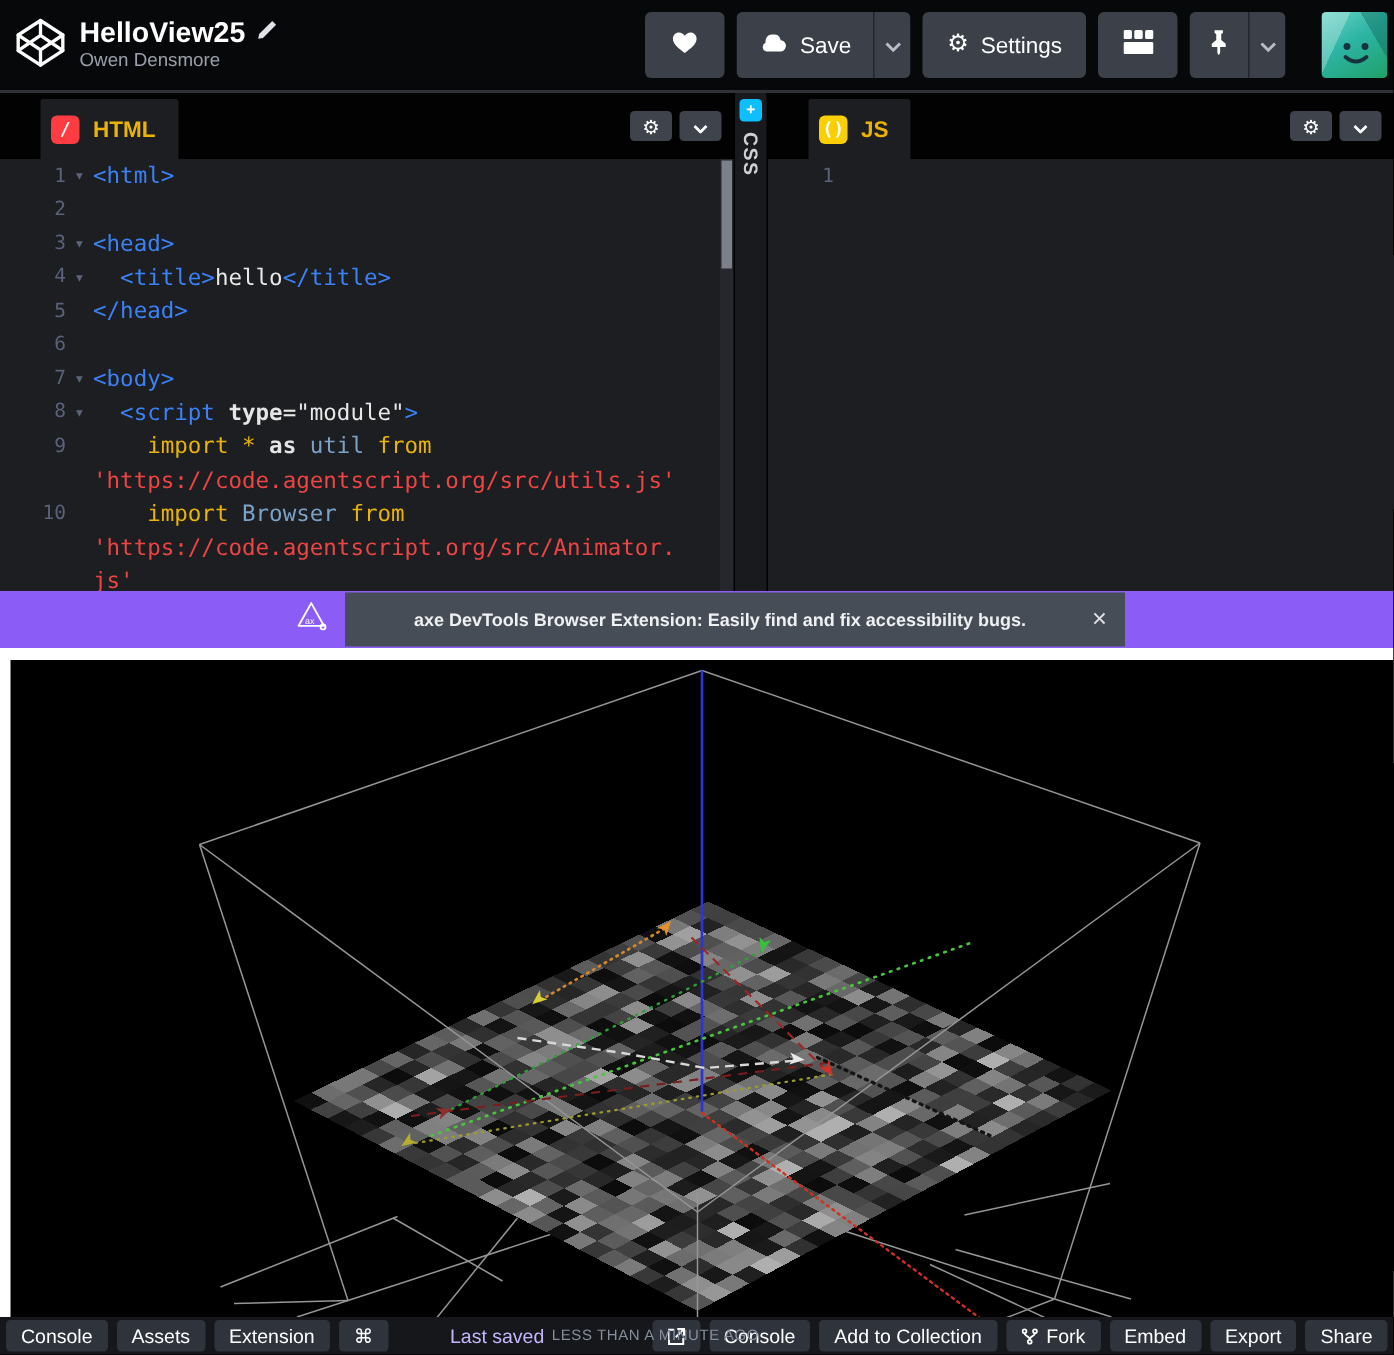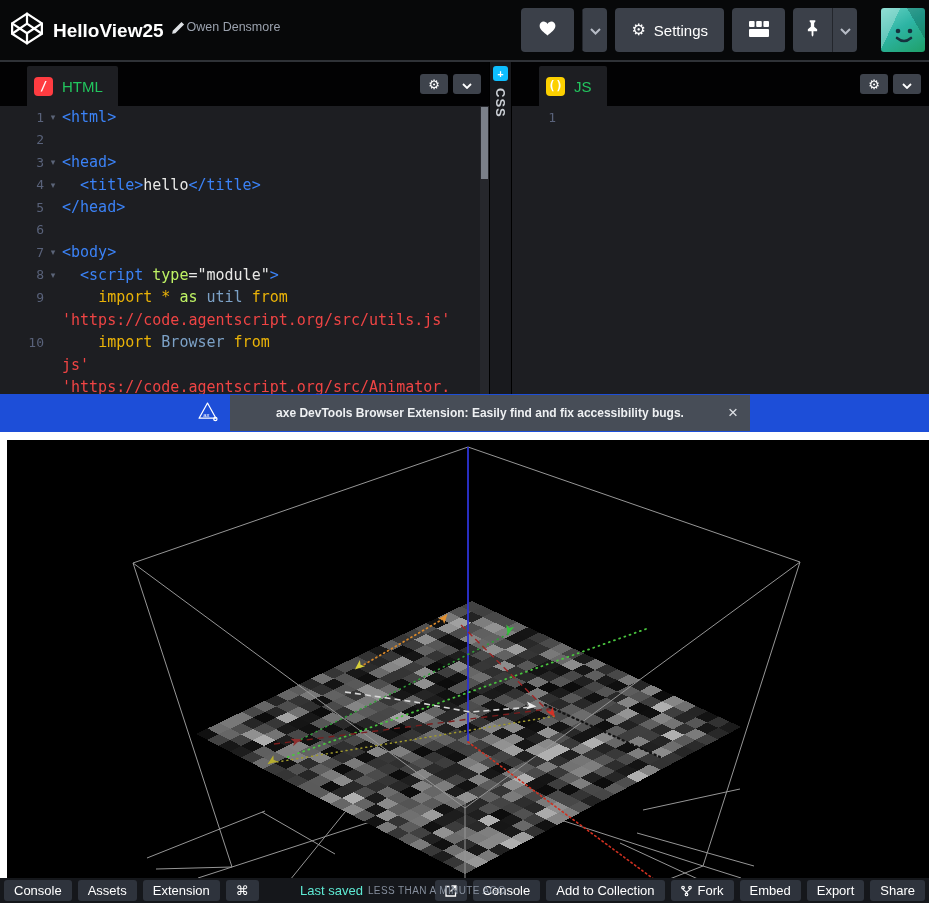--- a/index.html
+++ b/index.html
@@ -4,21 +4,21 @@
 <style>
   *{margin:0;padding:0;box-sizing:border-box}
   html,body{width:929px;height:903px;overflow:hidden;background:#000;
     font-family:"Liberation Sans",sans-serif;-webkit-font-smoothing:antialiased}
   button{border:none;cursor:pointer;font-family:inherit}
 
   
   .hdr{height:62px;background:#070809;border-bottom:2px solid #2f3237;
     display:flex;align-items:center;padding-left:10px}
   .logo{flex:0 0 auto;margin-right:9px}
-  .titles{display:flex;gap:2px}
+  .titles{display:flex;flex-direction:column;gap:2px}
   .title-row{display:flex;align-items:center;gap:7px}
   .pen-title{font-size:19px;font-weight:700;color:#fff;line-height:1}
   .pen-author{font-size:12.5px;color:#9aa1ad;line-height:1}
   .hdr-actions{margin-left:auto;display:flex;align-items:center;gap:8px;padding-right:4px}
   .hbtn{background:#3b4049;border-radius:4px;height:44px;display:flex;align-items:center;
     justify-content:center;color:#fff;font-size:15px;gap:8px;padding:0 16px}
   .hbtn.icon-only{padding:0;width:53px}
   .hgroup{display:flex;align-items:stretch;height:44px;border-radius:4px;overflow:hidden}
   .hgroup .main{background:#3b4049;display:flex;align-items:center;gap:8px;color:#fff;
     font-size:15px;padding:0 15px}
@@ -35,42 +35,42 @@
   .panel{display:flex;flex-direction:column}
   .panel.p-html{width:489px}
   .panel.p-js{flex:1;margin-left:1px}
   .panel-bar{height:44px;background:#020203;display:flex;align-items:flex-end;
     padding-left:27px;position:relative}
   .tab{height:40px;background:#1d1e22;display:flex;align-items:center;gap:9px;
     padding:0 15px 0 7px;border-radius:2px 2px 0 0;cursor:pointer}
   .lang-ic{width:19px;height:19px;border-radius:4px;display:flex;align-items:center;
     justify-content:center;font-size:12px;font-weight:700;color:#fff;
     font-family:"DejaVu Sans Mono",monospace}
-  .tab-label{font-size:15px;font-weight:400;color:#22c55e}
+  .tab-label{font-size:15px;font-weight:700;color:#eab308}
   .bar-actions{position:absolute;right:8px;top:50%;transform:translateY(-50%);display:flex;gap:5px}
   .mbtn{width:28px;height:20px;background:#3e434c;border-radius:3px;color:#fff;
     display:flex;align-items:center;justify-content:center;font-size:13px;line-height:1}
   .editor{flex:1;background:#1d1e22;overflow:hidden;position:relative;cursor:text}
   .crow{display:flex;height:22.5px;align-items:center}
   .lnum{flex:0 0 44px;text-align:right;color:#59627a;font:13px "DejaVu Sans Mono",monospace}
   .fold{flex:0 0 18px;text-align:center;color:#5b6478;font-size:9px}
   .ccode{white-space:pre;font:15px "DejaVu Sans Mono",monospace;color:#e8e8e6}
-  .tk-tag{color:#3b82f6}.tk-kw{color:#eab308}.tk-att{color:#bef264;font-weight:400}
+  .tk-tag{color:#3b82f6}.tk-kw{color:#eab308}.tk-att{color:#e5e5e5;font-weight:700}
   .tk-var{color:#7ca1c6}.tk-str{color:#ef4444}.tk-val{color:#e8e8e6}.tk-pln{color:#e8e8e6}
   .vtrack{position:absolute;right:0;top:0;width:9px;height:100%;background:#26272c}
   .vthumb{position:absolute;right:1px;top:1px;width:7px;height:72px;background:#7b8089;cursor:pointer}
 
   .css-strip{width:21px;margin-left:1px;background:#191a1e;display:flex;flex-direction:column;
     align-items:center;padding-top:4px;cursor:pointer}
   .css-strip .lang-ic{width:15px;height:15px;font-size:10px;border-radius:3px}
   .vlabel{writing-mode:vertical-rl;font-size:13px;font-weight:700;color:#ccd0d6;
     margin-top:7px;letter-spacing:1px}
 
   
-  .notif{height:38px;background:#1d4ed8;display:flex;align-items:center}
+  .notif{height:38px;background:#8b5cf6;display:flex;align-items:center}
   .axe-logo{margin-left:196px;flex:0 0 auto}
   .notif-strip{margin-left:11px;width:520px;height:36px;background:#474d57;
     display:flex;align-items:center;justify-content:center;position:relative;
     padding:0 34px 0 14px}
   .notif-text{font-size:12px;font-weight:700;color:#eef0f2;white-space:nowrap}
   .notif-close{position:absolute;right:8px;top:0;bottom:0;background:transparent;
     color:#dfe2e6;font-size:17px;line-height:36px;padding:0 4px}
 
   
   .preview{height:446px;background:#fff;padding:8px 0 0 7px}
@@ -78,21 +78,21 @@
 
   
   .ftr{height:25px;background:#15171b;display:flex;align-items:center;
     padding:0 4px;position:relative}
   .fbtn{background:#2e333c;border-radius:3px;height:21px;padding:0 10px;color:#fff;
     font-size:13px;display:flex;align-items:center;gap:6px;white-space:nowrap}
   .fleft{display:flex;gap:6px}
   .fright{display:flex;gap:6px;margin-left:auto}
   .saved{position:absolute;left:300px;top:0;bottom:0;display:flex;align-items:center;gap:5px;
     white-space:nowrap}
-  .saved-l{font-size:13px;color:#5eead4}
+  .saved-l{font-size:13px;color:#c4b5fd}
   .saved-t{font-size:10px;color:#858e9c;letter-spacing:.4px}
 </style>
 </head>
 <body>
 
 <header class="hdr">
   <span class="logo">
     <svg width="34" height="36" viewBox="0 0 32 32" fill="none" stroke="#fff" stroke-width="2.1" stroke-linejoin="round" stroke-linecap="round">
       <path d="M16 2.5 30 11.6v9.8L16 30.5 2 21.4v-9.8Z"></path>
       <path d="M16 2.5v8.8M16 20.9v9.6M2 21.4l14-9.5 14 9.5M2 11.6l14 9.3 14-9.3"></path>
@@ -111,20 +111,28 @@
   </div>
   <div class="hdr-actions">
     <button class="hbtn icon-only">
       <span>
         <svg width="17" height="15" viewBox="0 0 17 15">
             <path d="M8.5 14.4C5 11.5.6 8.6.6 4.8.6 2.3 2.5.6 4.6.6c1.6 0 3 .9 3.9 2.3C9.4 1.5 10.8.6 12.4.6c2.1 0 4 1.7 4 4.2 0 3.8-4.4 6.7-7.9 9.6z" fill="#fff"></path>
           </svg>
       </span>
     </button>
     <div class="hgroup">
+      <button class="main">
+        <span>
+          <svg width="19" height="12" viewBox="0 0 20 12">
+              <path d="M5.3 11.6h9.4a3.9 3.9 0 0 0 .6-7.8A5.4 5.4 0 0 0 4.6 5.5a3.2 3.2 0 0 0 .7 6.1z" fill="#fff"></path>
+            </svg>
+        </span>
+        <span>Save</span>
+      </button>
       <button class="chev">
         <span>
           <svg width="11" height="7" viewBox="0 0 11 7" fill="none" stroke="#b7bcc6" stroke-width="2">
               <path d="M1 1l4.5 4.5L10 1"></path>
             </svg>
         </span>
       </button>
     </div>
     <button class="hbtn">
       <span style="font-size:16px;line-height:1">⚙</span>
@@ -242,26 +250,26 @@
           <span class="ccode"><span class="tk-str">'https://code.agentscript.org/src/utils.js'</span></span>
         </div>
         <div class="crow">
           <span class="lnum">10</span>
           <span class="fold"></span>
           <span class="ccode"><span class="tk-pln">    </span><span class="tk-kw">import</span><span class="tk-pln"> </span><span class="tk-var">Browser</span><span class="tk-pln"> </span><span class="tk-kw">from</span></span>
         </div>
         <div class="crow">
           <span class="lnum"></span>
           <span class="fold"></span>
-          <span class="ccode"><span class="tk-str">js'</span></span>
+          <span class="ccode"><span class="tk-str">'https://code.agentscript.org/src/Animator.</span></span>
         </div>
         <div class="crow">
           <span class="lnum"></span>
           <span class="fold"></span>
-          <span class="ccode"><span class="tk-str">'https://code.agentscript.org/src/Animator.</span></span>
+          <span class="ccode"><span class="tk-str">js'</span></span>
         </div>
       </div>
   </section>
 
   <div class="css-strip">
     <span class="lang-ic" style="background:#0ebeff">+</span>
     <span class="vlabel">CSS</span>
   </div>
 
   <section class="panel p-js">

